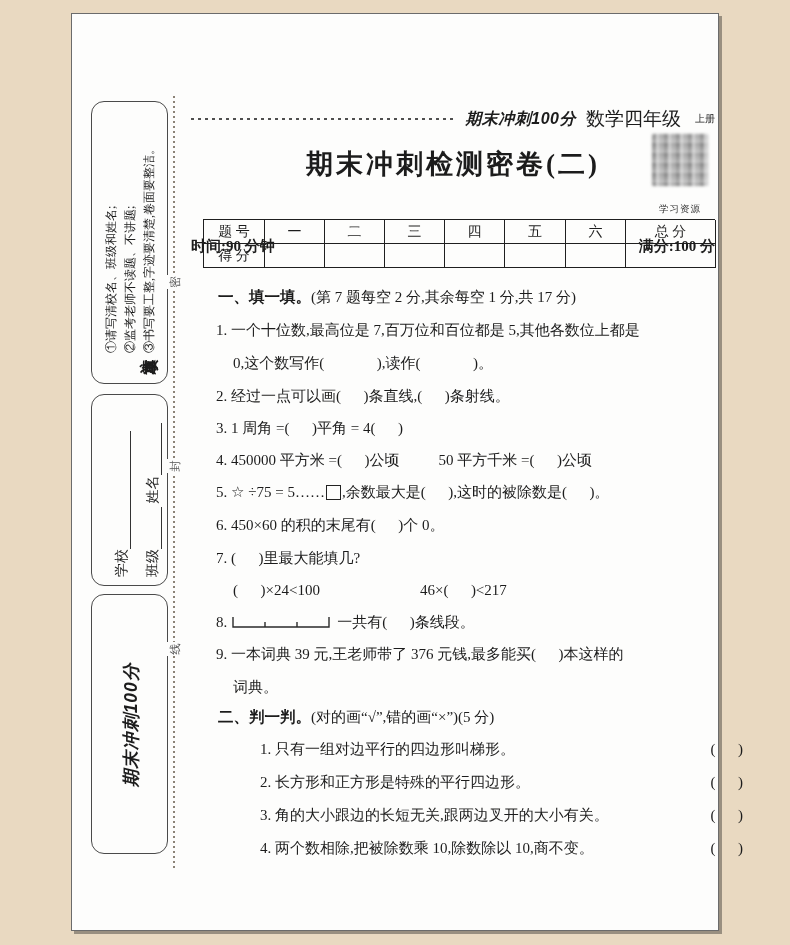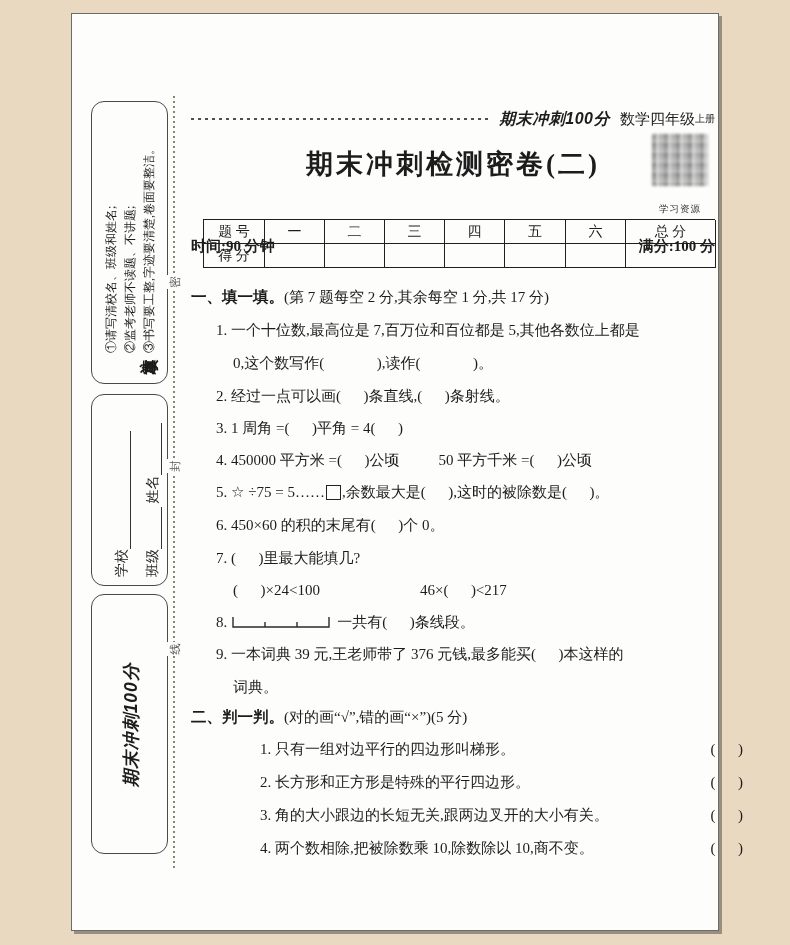--- a/index.html
+++ b/index.html
@@ -52,21 +52,21 @@
   #seal-c0 { top:261px; } #seal-c1 { top:445px; } #seal-c2 { top:628px; }
   
   #header-row {
     position:absolute; left:119px; top:95px; width:524px; height:20px;
     display:flex; align-items:center;
   }
   #header-dashes { flex:1; height:2px; margin-right:9px;
     background:repeating-linear-gradient(90deg,#4f4f4f 0 3px,transparent 3px 7px); }
   #header-logo { font-family:"Liberation Sans",sans-serif; font-weight:bold;
     font-style:italic; font-size:16px; letter-spacing:.5px; margin-right:10px; }
-  #header-grade { font-size:15px; }
+  #header-grade { font-size:19px; margin-right:14px; }
   #header-volume { font-size:10px; }
   #page-title {
     position:absolute; left:119px; top:132px; width:524px; text-align:center;
     font-size:27px; font-weight:bold; letter-spacing:3px; white-space:pre;
   }
   #meta-row {
     position:absolute; left:119px; top:183px; width:524px; display:flex;
     justify-content:space-between; gap:48px; font-size:15px; font-weight:bold; white-space:pre;margin-top:40px;
   }
   
@@ -89,21 +89,21 @@
   #score-table .cell {
     border-right:1.4px solid #1f1f1f; border-bottom:1.4px solid #1f1f1f;
     height:24px; display:flex; align-items:center; justify-content:center;
     white-space:pre;
   }
   
   #main { position:absolute; left:119px; top:0; width:524px; height:918px; font-size:15px; }
   .ln { position:absolute; left:25px; height:26px; display:flex; align-items:center; white-space:pre; }
   .ln.cont { left:42px; }
   .ln.sec  { left:0; }
-  .sec-head { font-weight:bold; font-family:"Liberation Sans",sans-serif; font-size:15.5px; }
+  .sec-head { font-weight:bold; font-family:"Liberation Sans",sans-serif; font-size:15.5px;margin-left:27px; }
   .sec-note { font-size:15px; }
   .jline { width:483px;margin-left:44px; }
   .jparen { position:absolute; right:0; }
   .gap-q4 { margin-left:39px; }
   .gap-q7 { margin-left:100px; }
   #seg-fig { margin:0 6px 0 4px; }
   .sq-box { display:inline-block; width:15px; height:15px; border:1.2px solid #222;
     vertical-align:-2px; margin:0 1px; }
   .q5-pre { display:flex; align-items:center; }
 </style>

